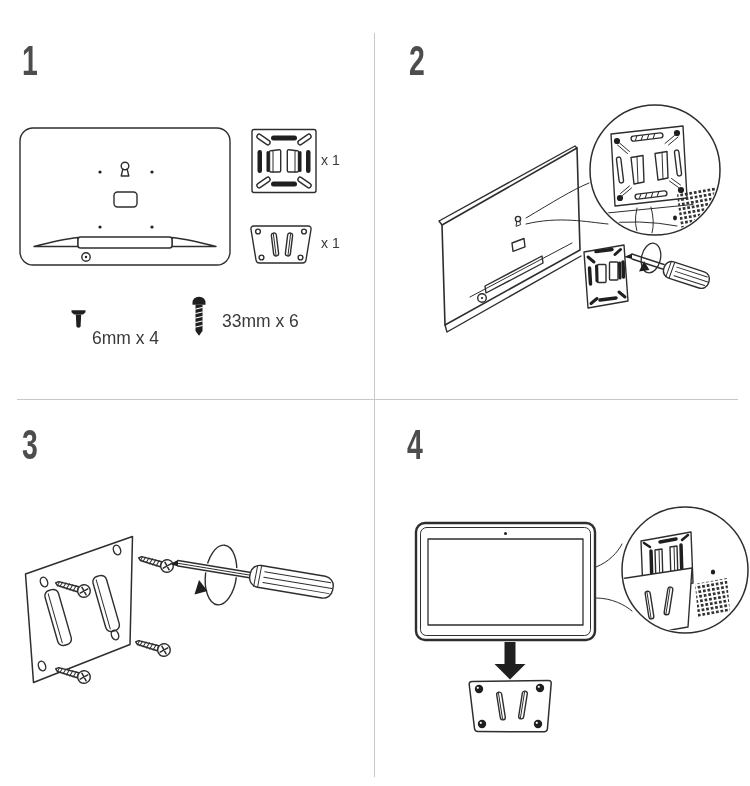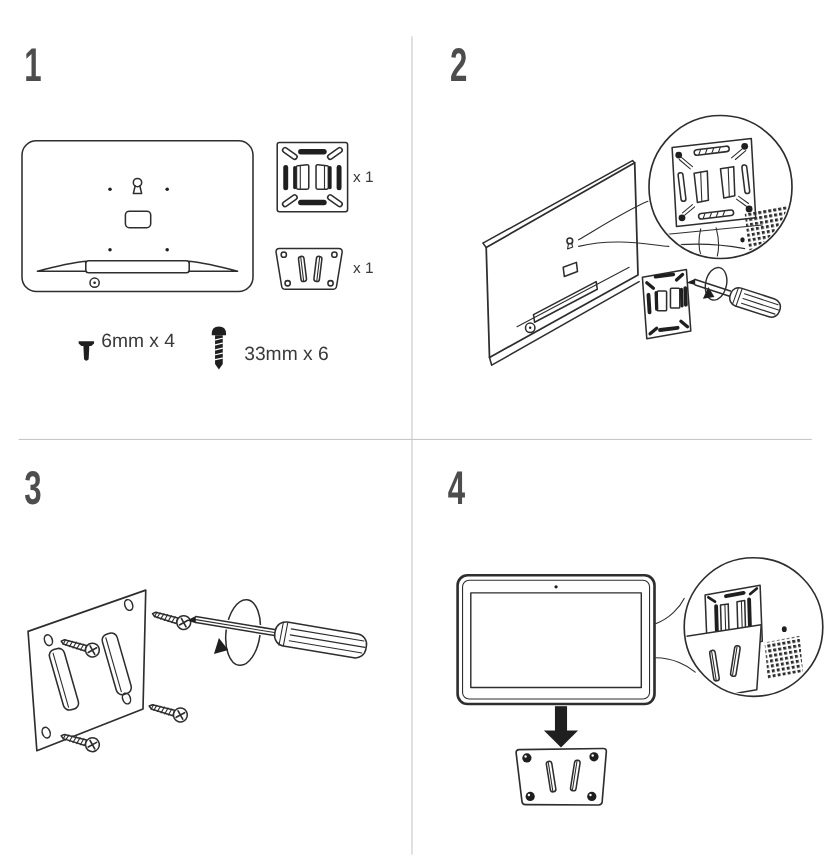--- a/index.html
+++ b/index.html
@@ -106,21 +106,21 @@
         <path class="fl" d="M195.5,304.8 L202.5,304.8 L202.5,331 L199,335.8 L195.5,331 Z"></path>
         <path class="wl" d="M195.8,309 L202.2,307.5"></path>
         <path class="wl" d="M195.8,313.5 L202.2,312"></path>
         <path class="wl" d="M195.8,318 L202.2,316.5"></path>
         <path class="wl" d="M195.8,322.5 L202.2,321"></path>
         <path class="wl" d="M195.8,327 L202.2,325.5"></path>
       </g>
     </svg>
     <span class="lbl" style="left:321px;top:152px">x 1</span>
     <span class="lbl" style="left:321px;top:235px">x 1</span>
-    <span class="lbl hw" style="left:92px;top:299px">6mm x 4</span>
+    <span class="lbl hw" style="left:92px;top:328px">6mm x 4</span>
     <span class="lbl hw" style="left:222px;top:311px">33mm x 6</span>
   </section>
 
   <section class="step" id="s2">
     <span class="num" style="left:34px;top:39px">2</span>
     <svg width="375" height="399" viewBox="0 0 375 399">
       <defs>
         <clipPath id="clip2">
             <circle cx="280" cy="170" r="63.5"></circle>
           </clipPath>

